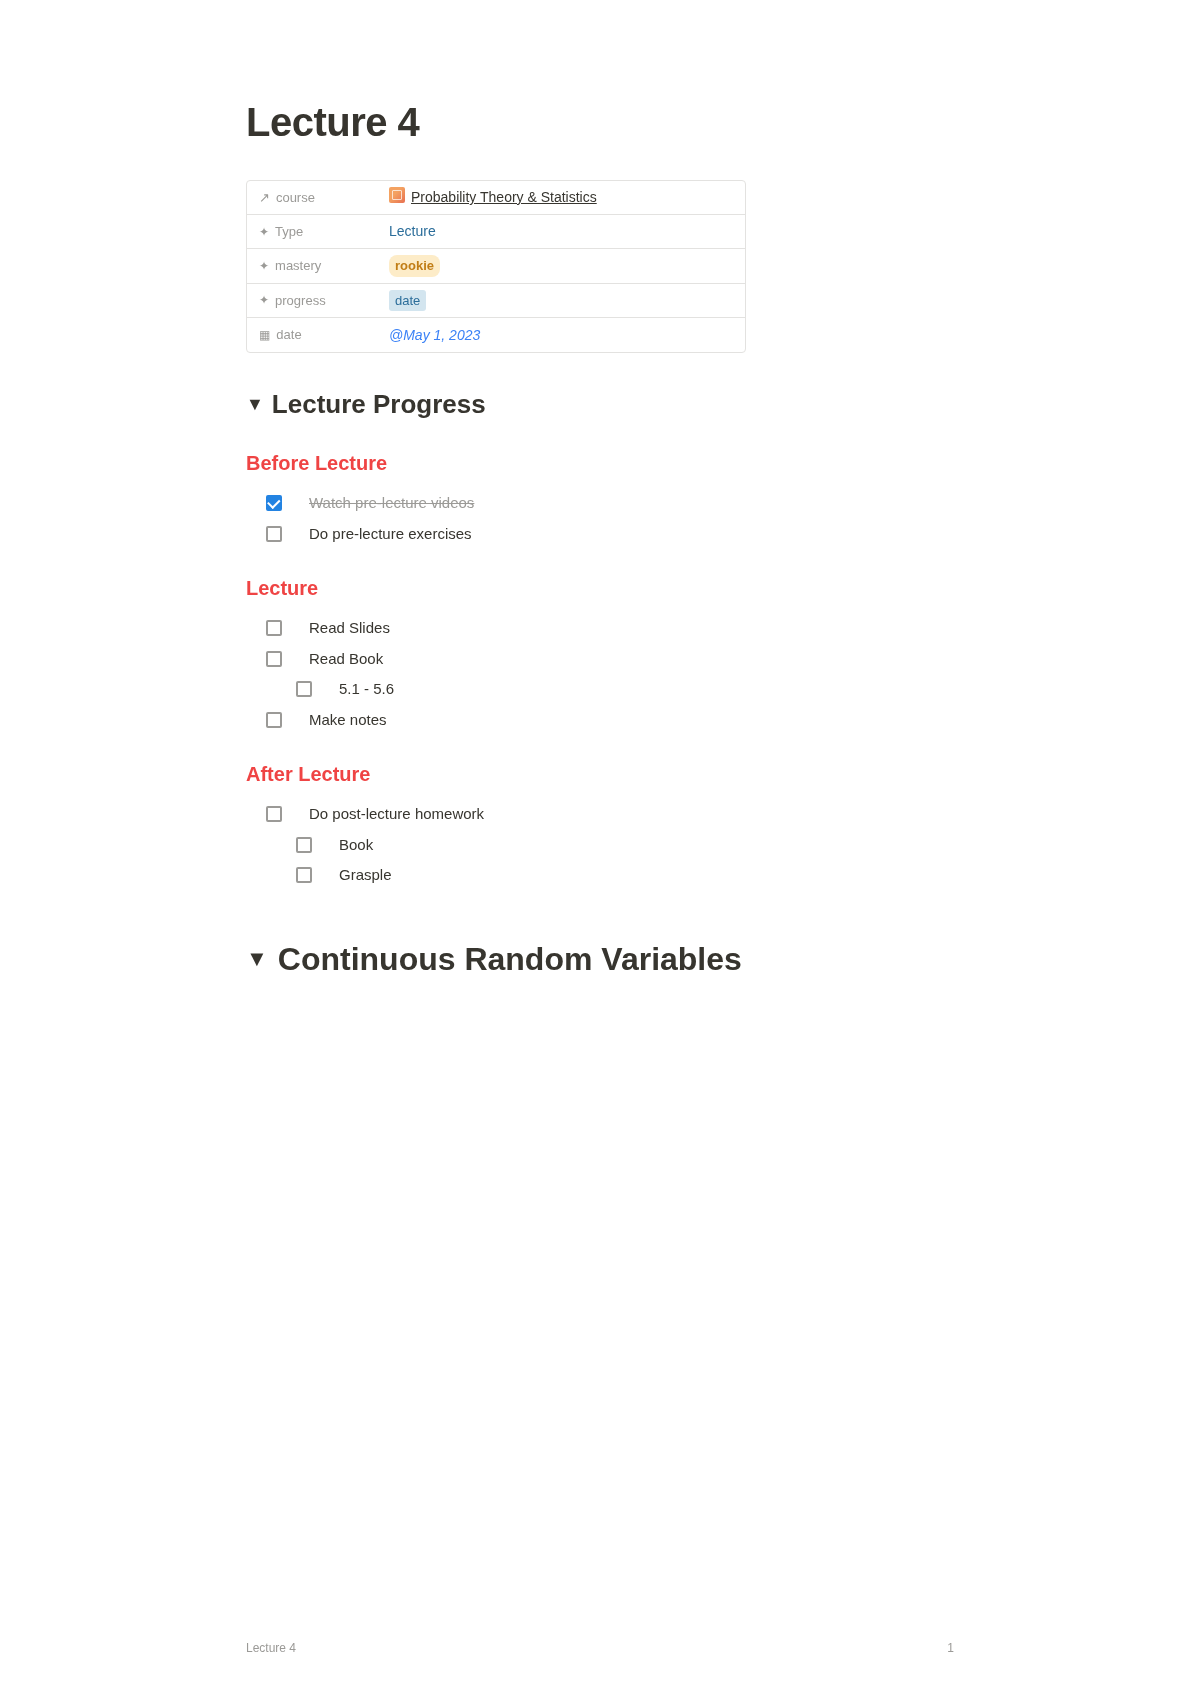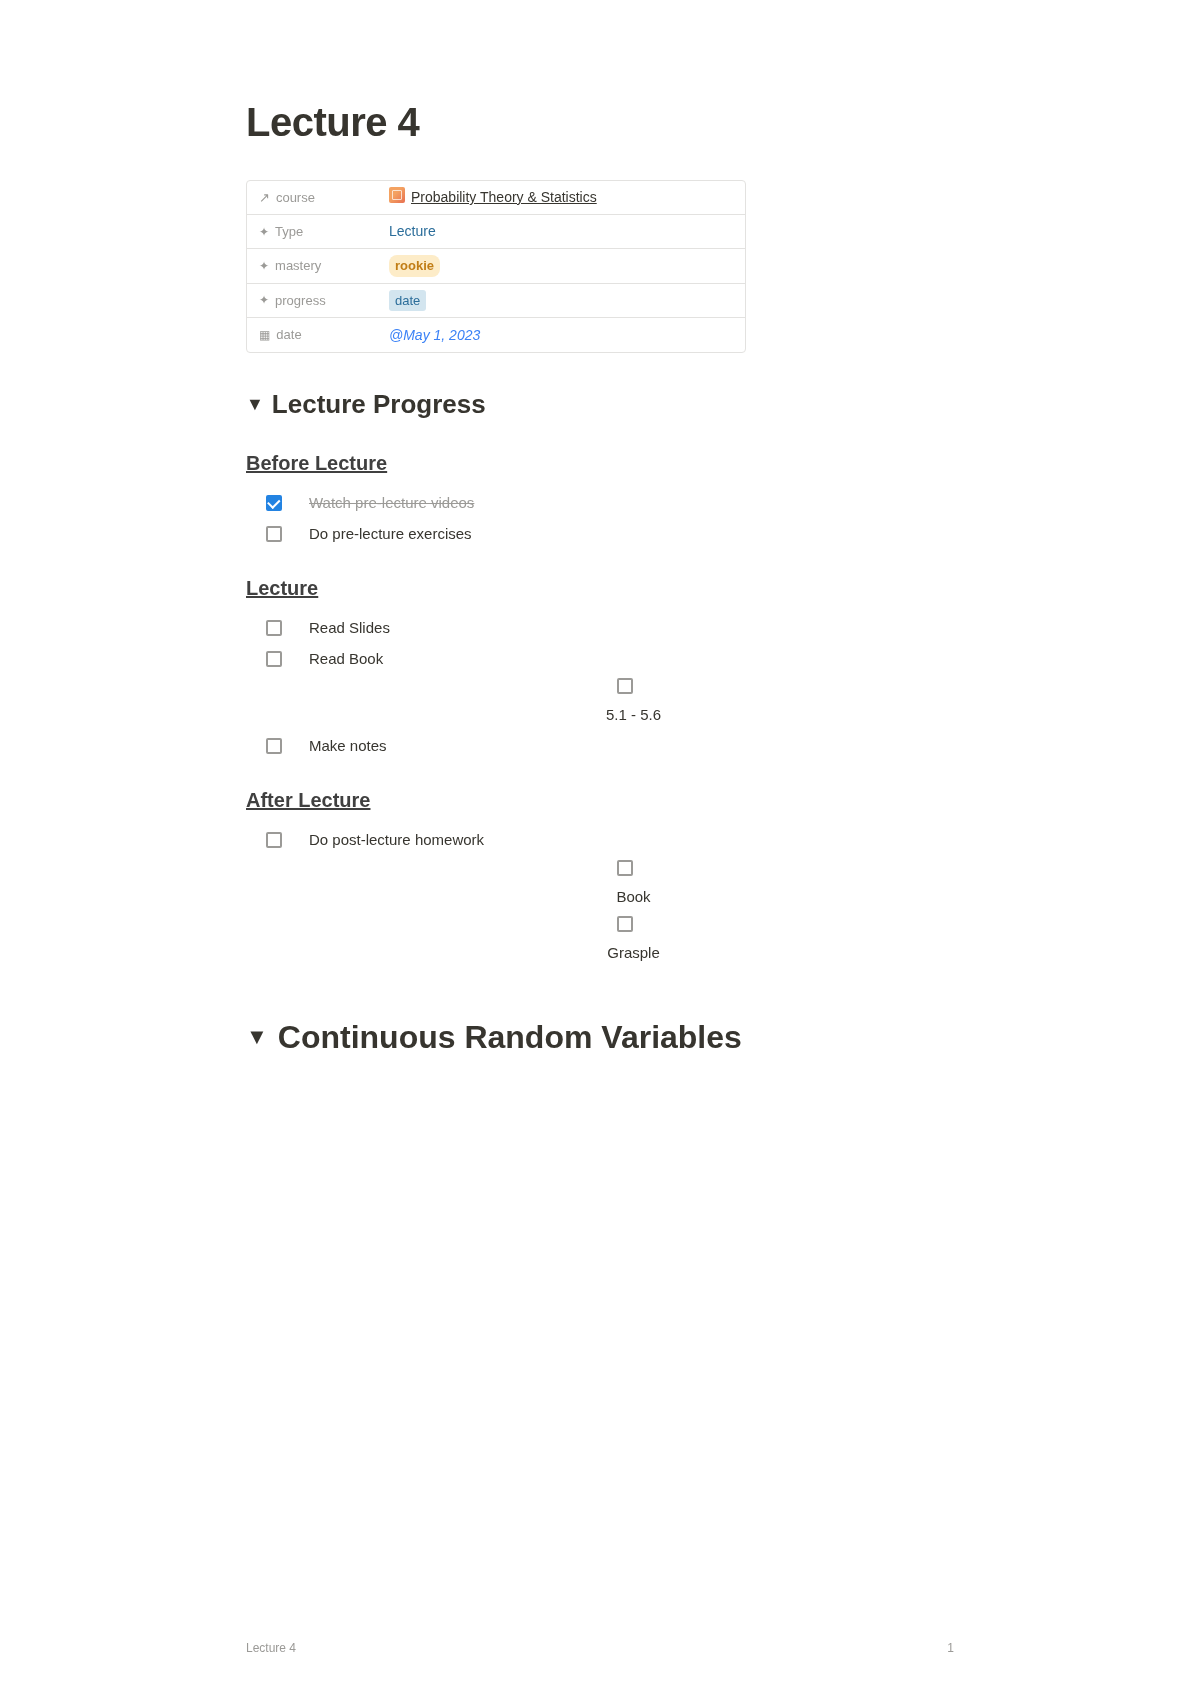--- a/index.html
+++ b/index.html
@@ -118,43 +118,41 @@
     }
 
     .section-heading .triangle {
       color: #37352f;
       font-size: 18px;
     }
 
     .subsection-heading {
       font-size: 20px;
       font-weight: 700;
-      color: #404040;
+      color: #ef4444;
       margin-bottom: 14px;
       margin-top: 8px;
-      text-decoration: underline;
     }
 
     
     .checklist-group {
       margin-bottom: 28px;
       padding-left: 20px;
     }
 
     .checklist-item {
       display: flex;
       align-items: center;
       gap: 10px;
       margin-bottom: 8px;
       font-size: 15px;
     }
 
     .checklist-item.indented {
       padding-left: 30px;
-      flex-direction: column;
     }
 
     .checkbox {
       width: 16px;
       height: 16px;
       border: 2px solid #9b9a97;
       border-radius: 2px;
       display: inline-flex;
       align-items: center;
       justify-content: center;

